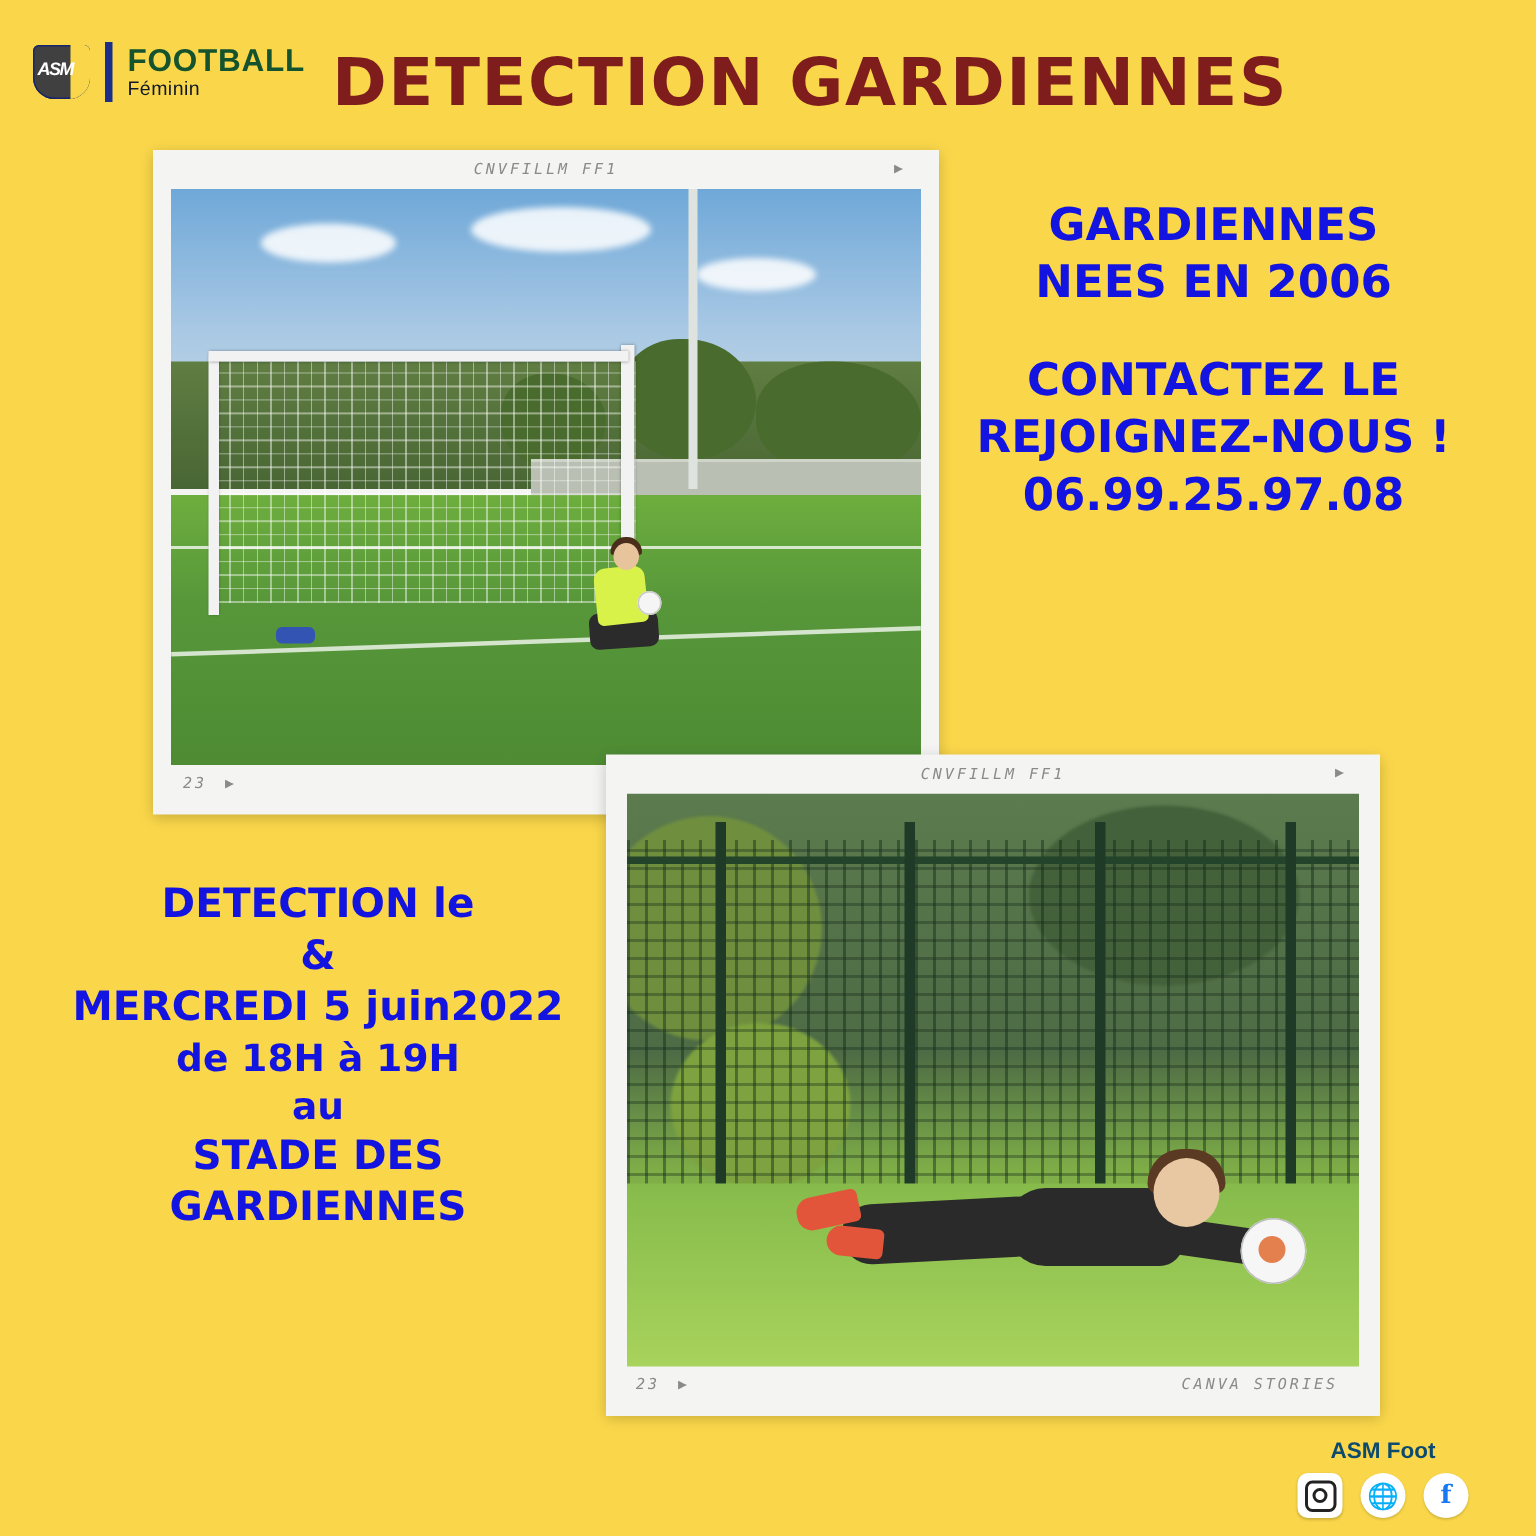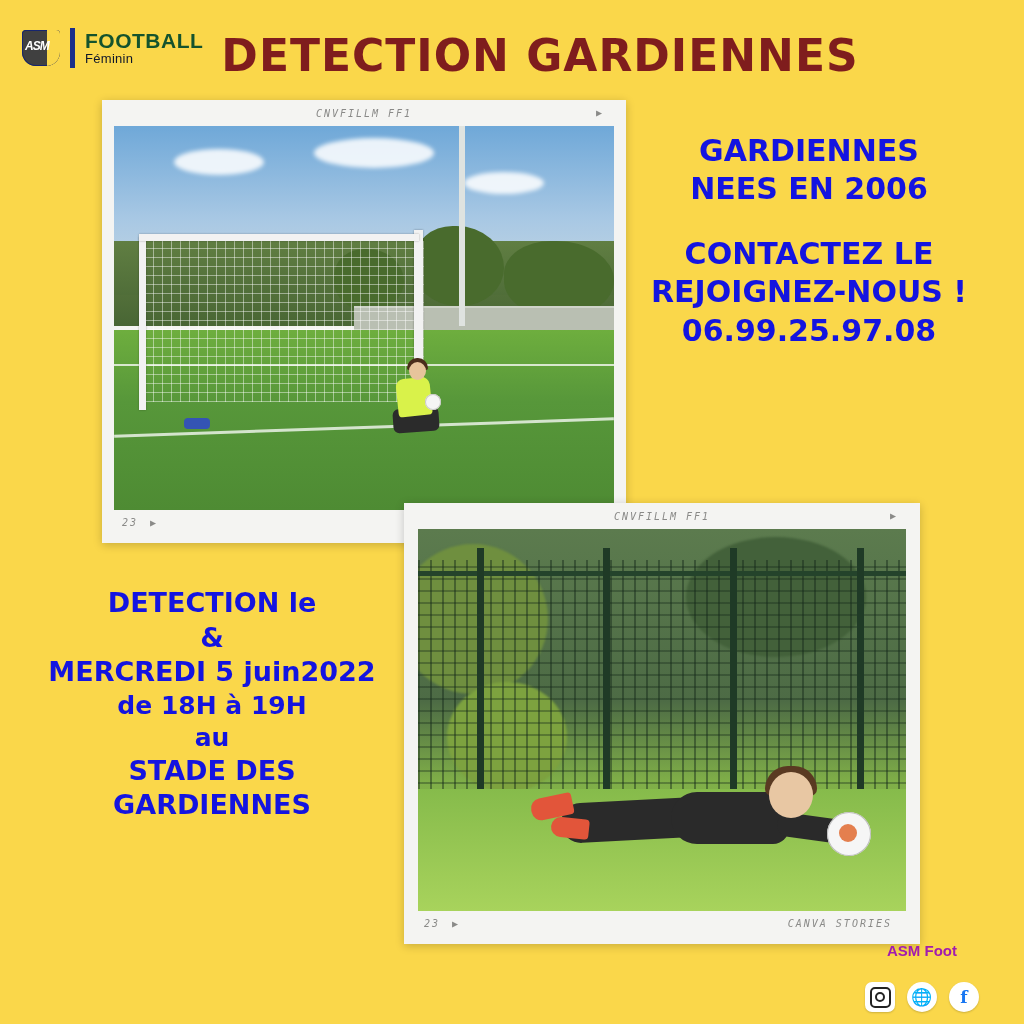--- a/index.html
+++ b/index.html
@@ -379,24 +379,24 @@
 
   
   .footer {
     position: absolute;
     right: 22px;
     bottom: 12px;
     text-align: center;
     width: 160px;
   }
   .footer-name {
-    color: #a21caf;
+    color: #0c4a6e;
     font-size: 15px;
     font-weight: bold;
-    margin-bottom: 23px;
+    margin-bottom: 6px;
   }
   .social-row {
     display: flex;
     gap: 12px;
     justify-content: center;
   }
   .social {
     width: 30px;
     height: 30px;
     border-radius: 7px;

